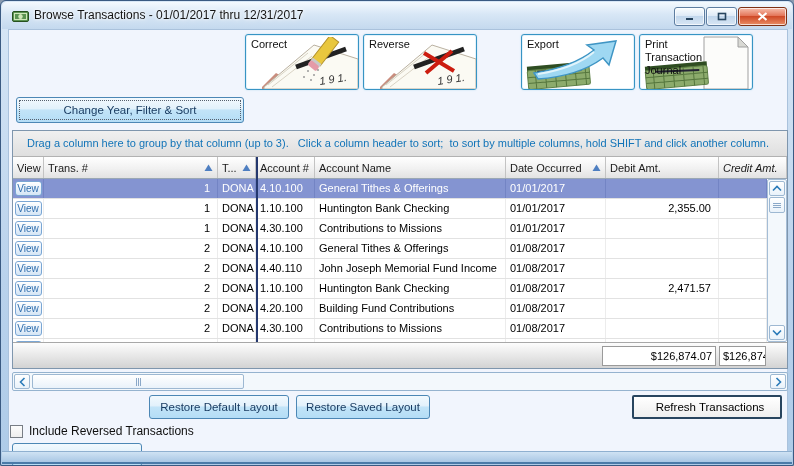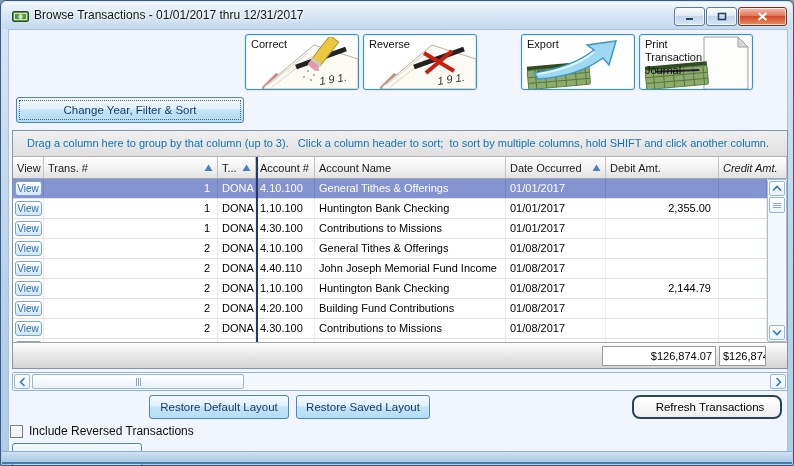--- a/index.html
+++ b/index.html
@@ -112,21 +112,21 @@
   .hs-thumb{ left:19px; width:212px; }
   .hs-right{ right:1px; width:16px; }
   .grip-v{ width:5px; height:8px;
     background:repeating-linear-gradient(90deg,#8aa8c8 0 1px,transparent 1px 2px); }
 
   
   #clear-filter-btn{ left:3px; top:365px; width:130px;margin-top:48px; }
   #restore-default-btn{ left:140px; top:365px; width:140px; }
   #restore-saved-btn{ left:287px; top:365px; width:134px; }
   #refresh-btn{ position:absolute; left:623px; top:365px; width:150px; height:24px;
-    background:linear-gradient(#ffffff,#efefef); border:2px solid #28455f; border-radius:8px;
+    background:linear-gradient(#ffffff,#efefef); border:2px solid #28455f; border-radius:2px;
     font-size:11.5px; color:#000; text-align:center; line-height:20px; cursor:default;padding-left:6px; }
   .checkbox-row{ position:absolute; left:1px; top:393px; height:16px; display:flex;
     align-items:center; }
   .checkbox{ width:13px; height:13px; background:linear-gradient(#fcfcfc,#eeeeee);
     border:1px solid #777d85; margin-right:6px; }
   .checkbox-label{ font-size:12px; color:#101010; }
 </style>
 </head>
 <body>
 
@@ -325,21 +325,21 @@
           </div>
           <div class="grow">
             <div class="gcell c-view" style="width: 31px;">
               <button class="view-btn">View</button>
             </div>
             <div class="gcell num" style="width: 174px;">2</div>
             <div class="gcell" style="width: 38px;">DONA</div>
             <div class="gcell" style="width: 59px;">1.10.100</div>
             <div class="gcell" style="width: 191px;">Huntington Bank Checking</div>
             <div class="gcell" style="width: 100px;">01/08/2017</div>
-            <div class="gcell num" style="width: 113px;">2,144.79</div>
+            <div class="gcell num" style="width: 113px;">2,471.57</div>
             <div class="gcell num" style="width: 48px;"></div>
           </div>
           <div class="grow">
             <div class="gcell c-view" style="width: 31px;">
               <button class="view-btn">View</button>
             </div>
             <div class="gcell num" style="width: 174px;">2</div>
             <div class="gcell" style="width: 38px;">DONA</div>
             <div class="gcell" style="width: 59px;">4.20.100</div>
             <div class="gcell" style="width: 191px;">Building Fund Contributions</div>

